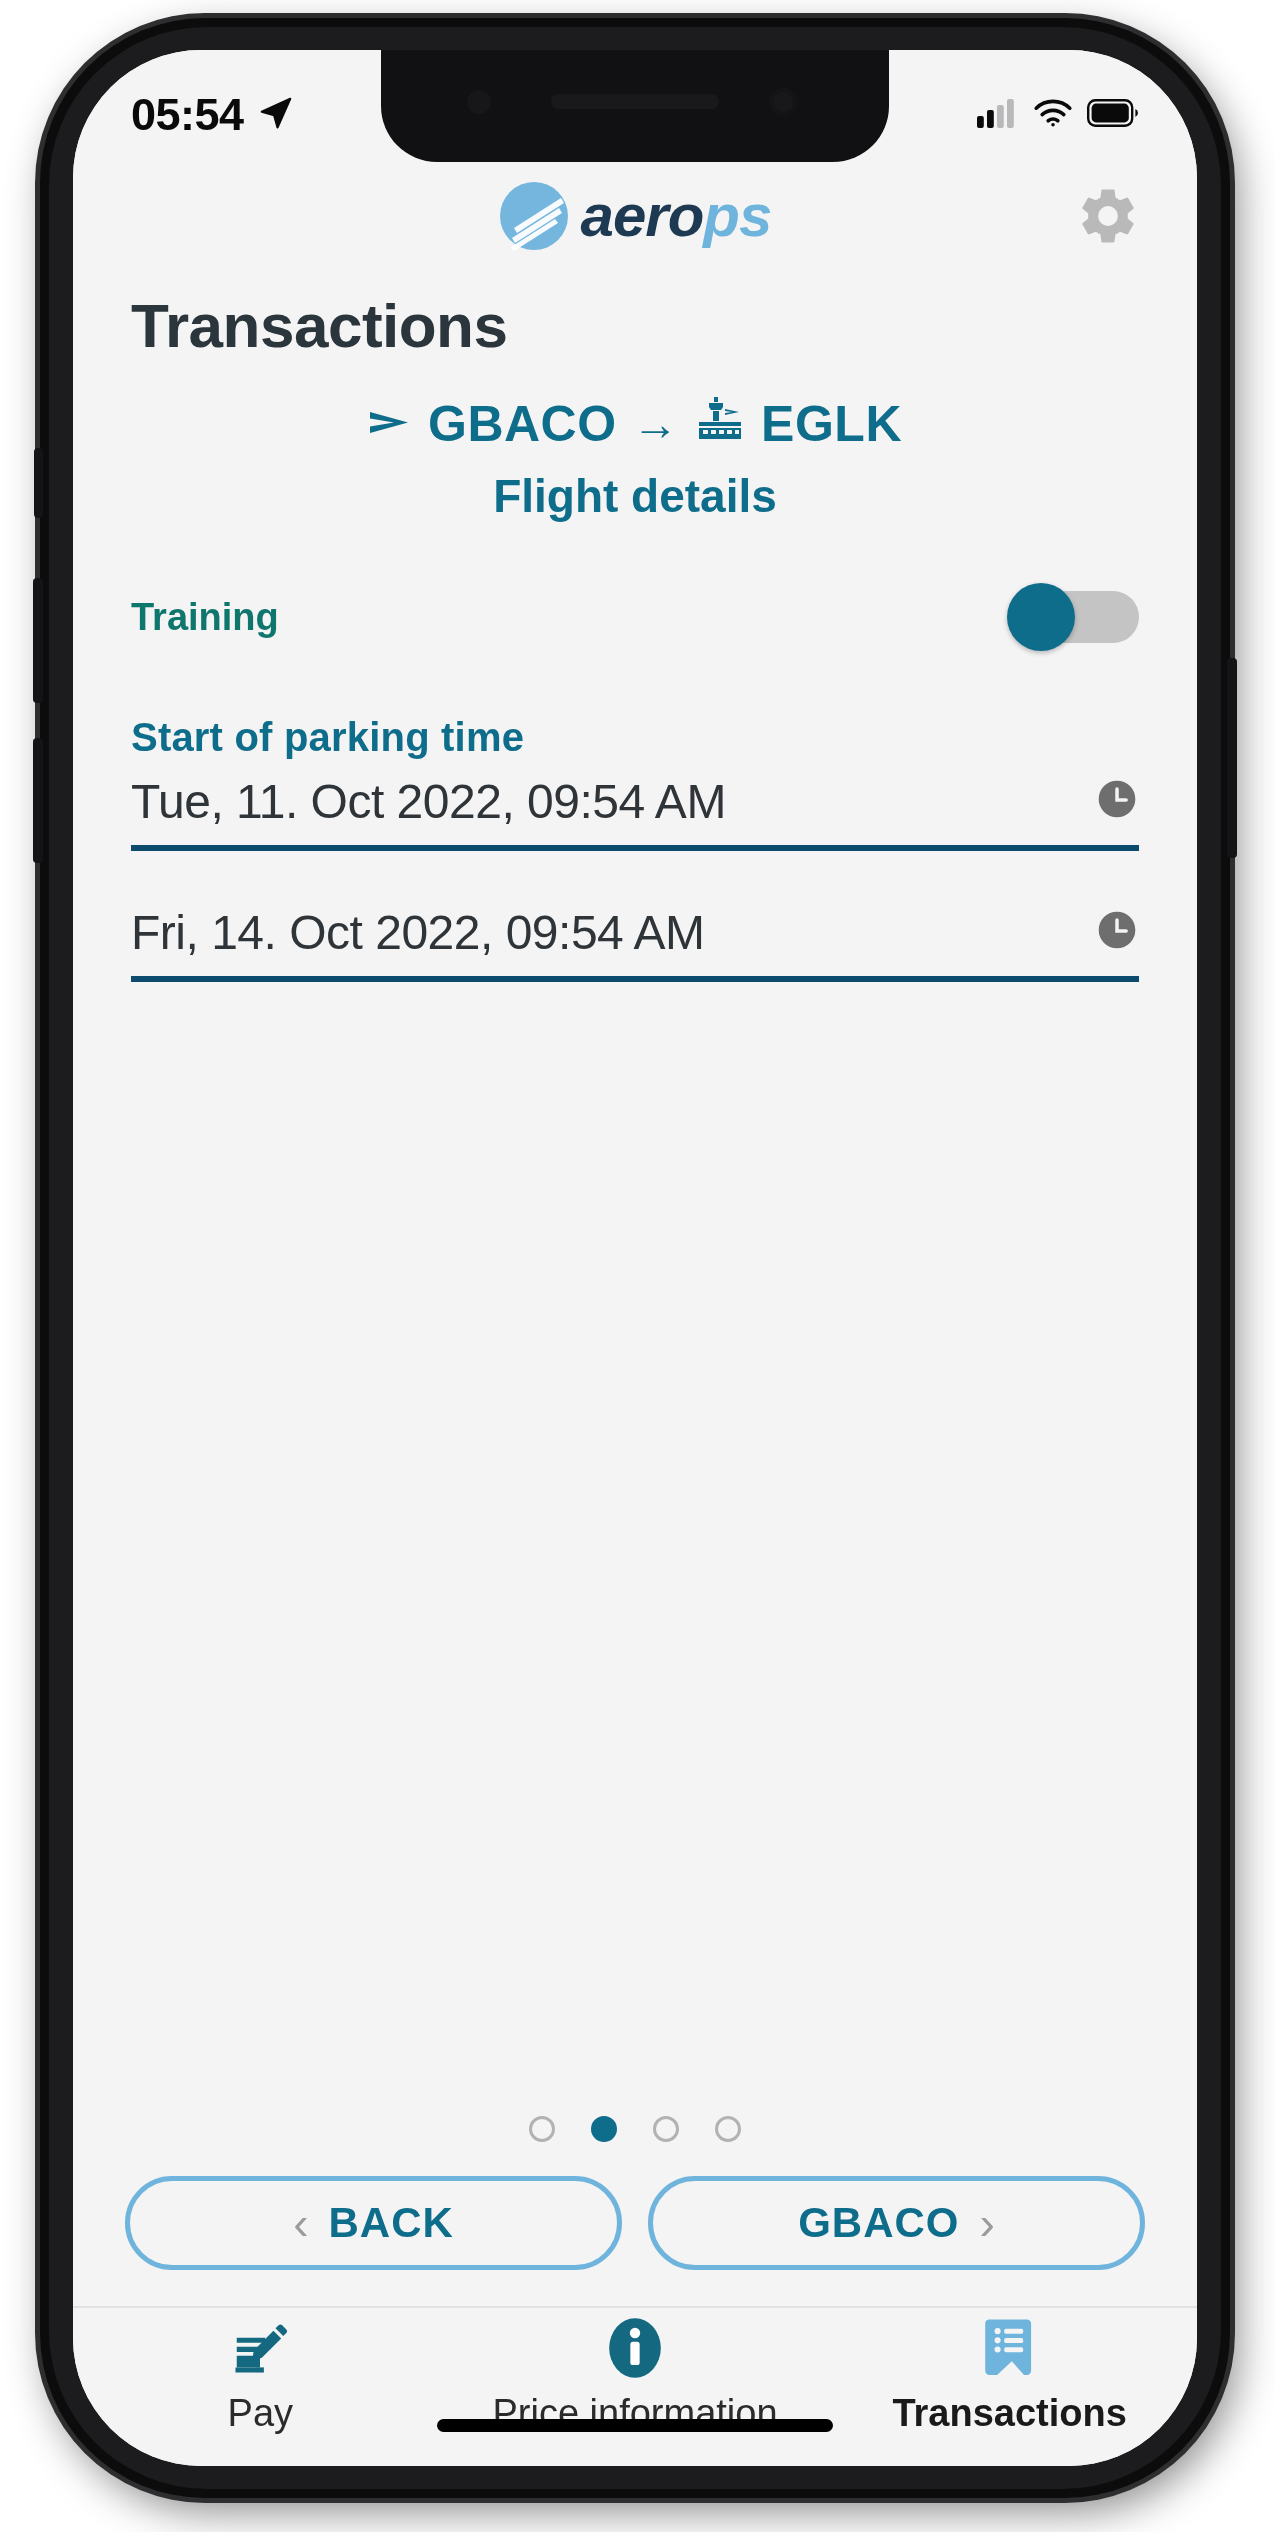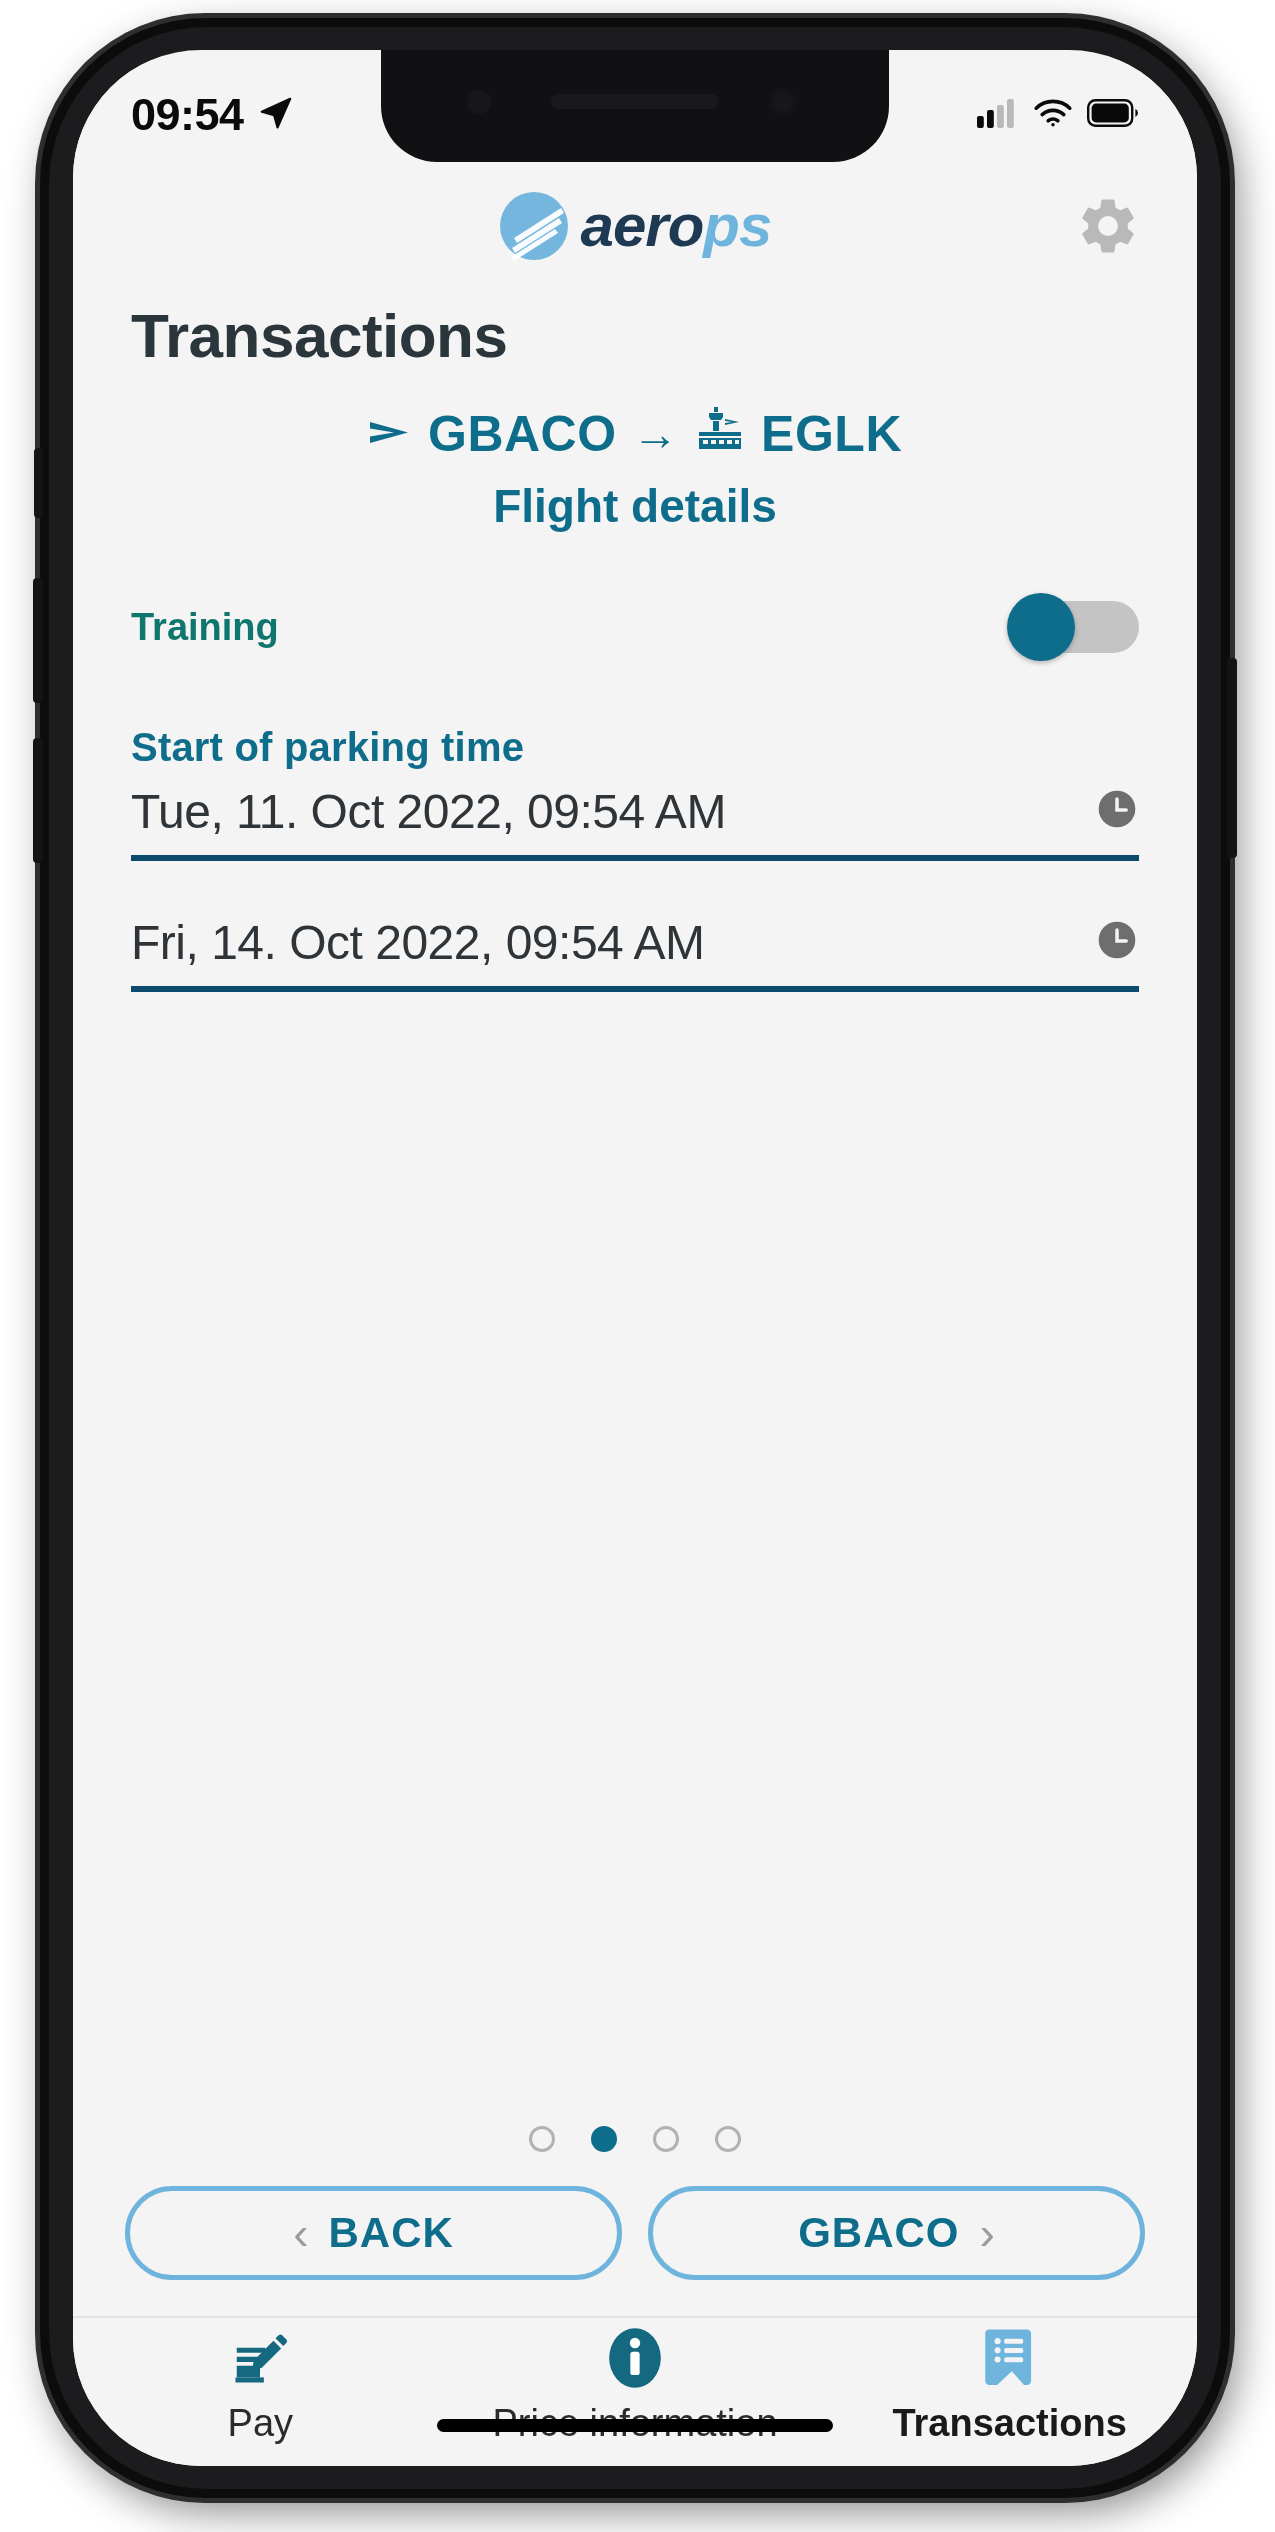--- a/index.html
+++ b/index.html
@@ -76,21 +76,21 @@
     z-index:45;
     display:flex; align-items:center; justify-content:space-between;
     padding:18px 58px 0 58px;
   }
   #status-left{ display:flex; align-items:center; gap:14px; }
   #status-time{ font-size:45px; font-weight:700; color:#0a0a0a; letter-spacing:-0.5px;}
   #status-right{ display:flex; align-items:center; gap:14px; }
 
   
   #app{
-    position:absolute; left:0; top:10px; width:100%; height:100%;
+    position:absolute; left:0; top:0; width:100%; height:100%;
     display:flex; flex-direction:column;
     background:#f4f4f4;
   }
 
   #app-header{
     position:relative;
     margin-top:112px;
     height:108px;
     display:flex; align-items:center; justify-content:center;
   }
@@ -366,21 +366,21 @@
   </div>
 
   <div id="notch">
     <span class="sensor"></span>
     <span class="speaker"></span>
     <span class="cam"></span>
   </div>
 
   <div id="status-bar">
     <div id="status-left">
-      <span id="status-time">09:54</span>
+      <span id="status-time">05:54</span>
       <span>
         <svg width="36" height="36" viewBox="0 0 24 24" fill="#0a0a0a">
           <path d="M21.5 2.5 L2.5 11.2 l8.2 2.3 l2.3 8.2 z" stroke="#0a0a0a" stroke-width="1.4" stroke-linejoin="round"></path>
         </svg>
       </span>
     </div>
     <div id="status-right">
       <span>
         <svg width="42" height="30" viewBox="0 0 21 15">
           <rect x="0" y="9" width="3.4" height="6" rx="1" fill="#0a0a0a"></rect>

